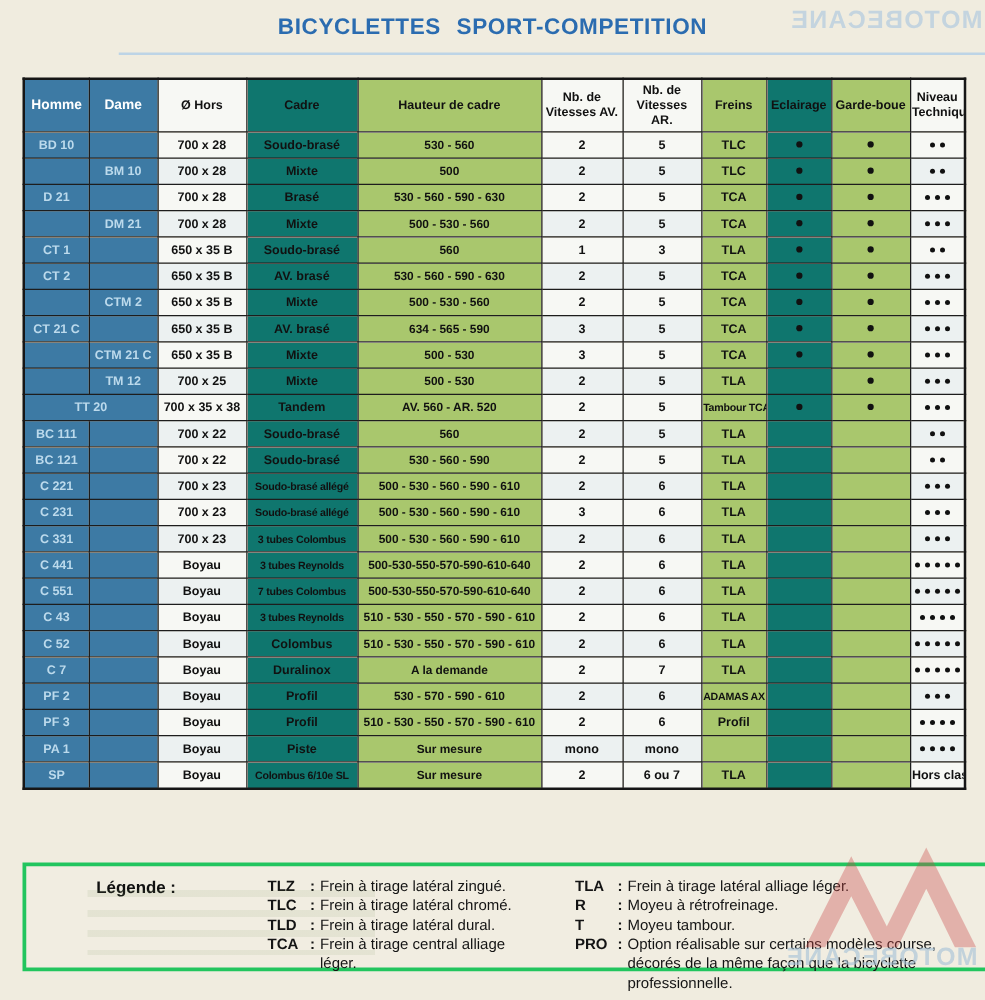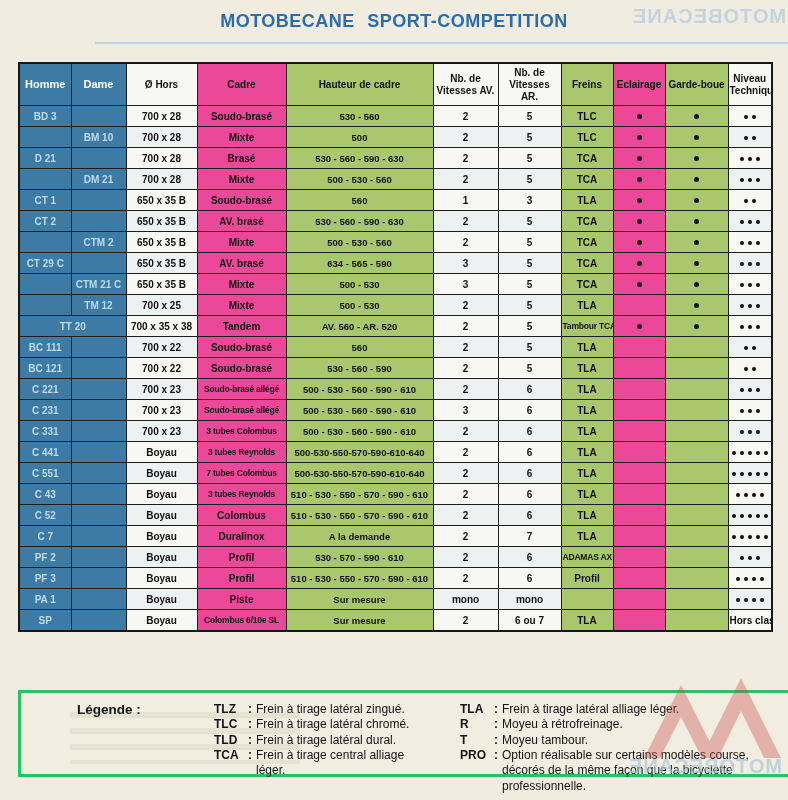--- a/index.html
+++ b/index.html
@@ -29,21 +29,21 @@
     position:absolute;top:62px;left:18px;width:753px;
     border-collapse:collapse;table-layout:fixed;
     border:2px solid #161616;
   }
   .spec th,.spec td{border:1px solid #1d1d1d;text-align:center;vertical-align:middle;padding:0 1px;overflow:hidden;}
   .spec th{height:41px;font-size:10px;font-weight:bold;color:#111;white-space:pre-line;line-height:1.2;}
   .spec td{height:20px;font-size:10px;font-weight:bold;color:#111;white-space:nowrap;}
   .spec th.h-blue{color:#fff;font-size:11px;}
   .bg-blue{background:#3d7aa4;margin-top:47px;}
   .bg-white{background:#f7f8f4;}
-  .bg-yellow{background:#ec4899;}
+  .bg-yellow{background:#0f766e;}
   .bg-green{background:#a9c76d;}
   .spec tbody tr:nth-child(even) td.bg-white{background:#ecf1f1;}
   td.c-model{color:#bcdaec;font-size:10px;}
   td.tight{font-size:8.5px;letter-spacing:-0.2px;}
   td.hauteur{font-size:9.5px;}
   .dot{display:inline-block;width:5px;height:5px;border-radius:50%;background:#111;vertical-align:middle;}
   .ndot{display:inline-block;width:4px;height:4px;border-radius:50%;background:#111;margin:0 2px;vertical-align:middle;}
   .hors{font-size:9px;}
   
   .legend{
@@ -59,21 +59,21 @@
   .leg-sep{font-weight:bold;flex:none;margin-right:4px;}
   .leg-text{font-weight:normal;}
 </style>
 </head>
 <body>
 
 <div class="page">
 
   <div class="wm wm-top">MOTOBECANE</div>
 
-  <div class="title">MOTOBECANE SPORT-COMPETITION</div>
+  <div class="title">BICYCLETTES SPORT-COMPETITION</div>
   <div class="title-rule"></div>
 
   <table class="spec">
     <colgroup>
       <col style="width:52px">
         <col style="width:55px">
         <col style="width:71px">
         <col style="width:89px">
       <col style="width:147px">
         <col style="width:65px">
@@ -96,21 +96,21 @@
 Vitesses AR.</th>
           <th class="bg-green">Freins</th>
           <th class="bg-yellow">Eclairage</th>
           <th class="bg-green">Garde-boue</th>
           <th class="bg-white">Niveau
 Technique</th>
         </tr>
       </thead>
     <tbody id="table-body">
         <tr>
-          <td class="bg-blue c-model">BD 3</td>
+          <td class="bg-blue c-model">BD 10</td>
           <td class="bg-blue c-model"></td>
           <td class="bg-white">700 x 28</td>
           <td class="bg-yellow">Soudo-brasé</td>
           <td class="bg-green hauteur">530 - 560</td>
           <td class="bg-white">2</td>
           <td class="bg-white">5</td>
           <td class="bg-green">TLC</td>
           <td class="bg-yellow"><span class="dot"></span></td>
           <td class="bg-green"><span class="dot"></span></td>
           <td class="bg-white"><span class="ndot"></span><span class="ndot"></span></td>
@@ -187,21 +187,21 @@
           <td class="bg-yellow">Mixte</td>
           <td class="bg-green hauteur">500 - 530 - 560</td>
           <td class="bg-white">2</td>
           <td class="bg-white">5</td>
           <td class="bg-green">TCA</td>
           <td class="bg-yellow"><span class="dot"></span></td>
           <td class="bg-green"><span class="dot"></span></td>
           <td class="bg-white"><span class="ndot"></span><span class="ndot"></span><span class="ndot"></span></td>
         </tr>
         <tr>
-          <td class="bg-blue c-model">CT 29 C</td>
+          <td class="bg-blue c-model">CT 21 C</td>
           <td class="bg-blue c-model"></td>
           <td class="bg-white">650 x 35 B</td>
           <td class="bg-yellow">AV. brasé</td>
           <td class="bg-green hauteur">634 - 565 - 590</td>
           <td class="bg-white">3</td>
           <td class="bg-white">5</td>
           <td class="bg-green">TCA</td>
           <td class="bg-yellow"><span class="dot"></span></td>
           <td class="bg-green"><span class="dot"></span></td>
           <td class="bg-white"><span class="ndot"></span><span class="ndot"></span><span class="ndot"></span></td>

